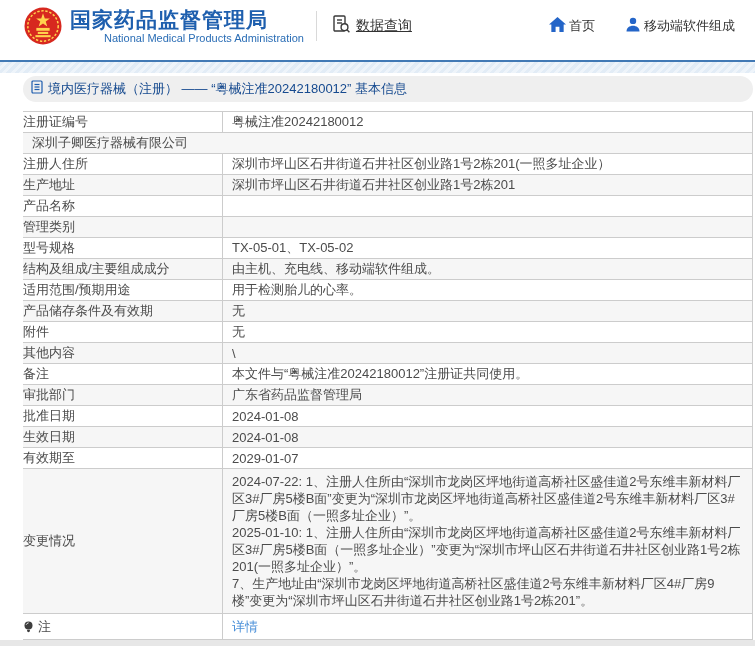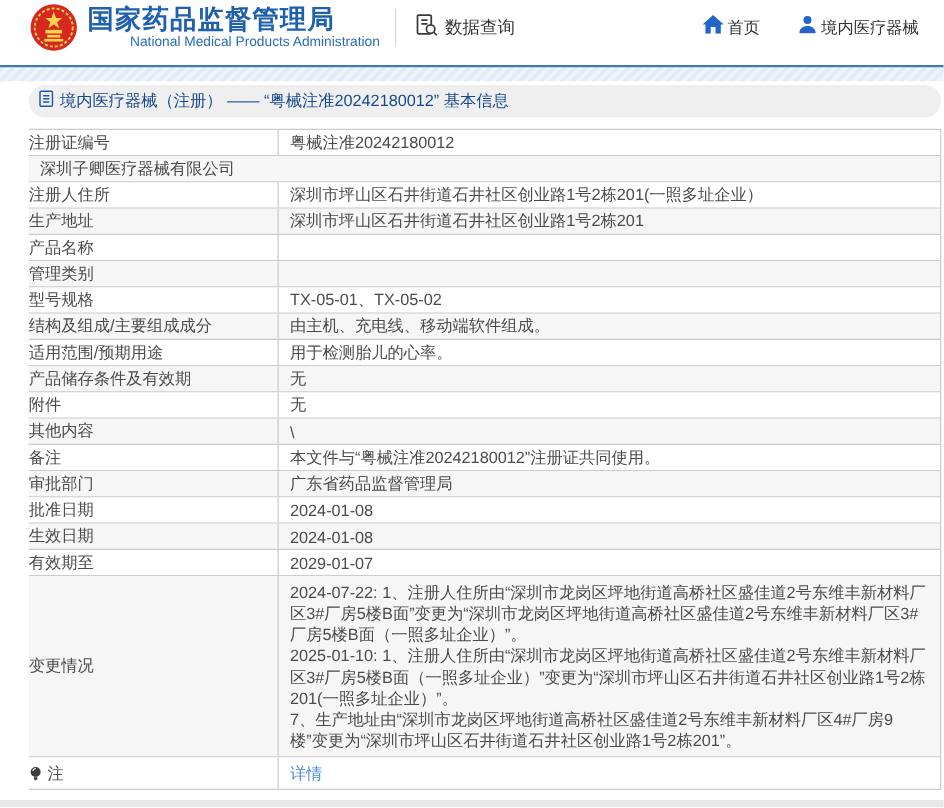--- a/index.html
+++ b/index.html
@@ -1,27 +1,27 @@
 <!DOCTYPE html>
 <html><head>
 <meta charset="utf-8">
 <style>
   * { margin:0; padding:0; box-sizing:border-box; }
   html,body { width:755px; height:646px; overflow:hidden; background:#fff;
     font-family:"Liberation Sans","DejaVu Sans",sans-serif; position:relative; }
 
   
-  .site-header { height:52px; display:flex; align-items:center; padding:0 12px 8px 24px; background:#fff; }
+  .site-header { height:60px; display:flex; align-items:center; padding:0 12px 8px 24px; background:#fff; }
   .logo-block { display:flex; align-items:center; gap:8px; cursor:pointer; }
   .emblem { width:38px; height:38px; flex:0 0 auto; }
   .logo-text .cn { font-size:21px; font-weight:bold; color:#1e5fae; letter-spacing:1px; line-height:24px; }
   .logo-text .en { font-size:11px; color:#2a6db5; line-height:12px;margin-left:34px; }
   .v-divider { width:1px; height:30px; background:#d9d9d9; margin:0 14px 0 12px; }
   .data-query { display:flex; align-items:center; gap:5px; cursor:pointer; }
-  .data-query .dq-label { font-size:14px; color:#333; }
+  .data-query .dq-label { font-size:14px; color:#333;text-decoration:underline; }
   .top-nav { margin-left:auto; display:flex; gap:30px; padding-right:8px; }
   .nav-item { display:flex; flex-direction:row; align-items:center; gap:3px; cursor:pointer; }
   .nav-item .nav-label { font-size:13px; color:#333; }
   .header-rule { height:2px; background:#4179b5; }
   .header-hatch { height:11px;
     background:repeating-linear-gradient(135deg,#e2ecf6 0,#e2ecf6 3px,#eef4fa 3px,#eef4fa 6px); }
 
   
   .content { margin:3px 2px 0 23px; }
   .breadcrumb-bar { height:26px; background:#efefef; display:flex; align-items:center;
@@ -85,21 +85,21 @@
       </span>
       <span class="nav-label">首页</span>
     </div>
     <div class="nav-item">
       <span>
         <svg width="16" height="15" viewBox="0 0 16 14">
             <circle cx="8" cy="3.4" r="3.2" fill="#2465c8"></circle>
             <path d="M1.5 14c0-3.6 2.9-5.7 6.5-5.7s6.5 2.1 6.5 5.7z" fill="#2465c8"></path>
           </svg>
       </span>
-      <span class="nav-label">境内医疗器械</span>
+      <span class="nav-label">移动端软件组成</span>
     </div>
   </nav>
 </header>
 <div class="header-rule"></div>
 <div class="header-hatch"></div>
 
 <main class="content">
   <div class="breadcrumb-bar">
     <span>
       <svg width="12" height="14" viewBox="0 0 12 14" fill="none" stroke="#1b5bad" stroke-width="1.2">

